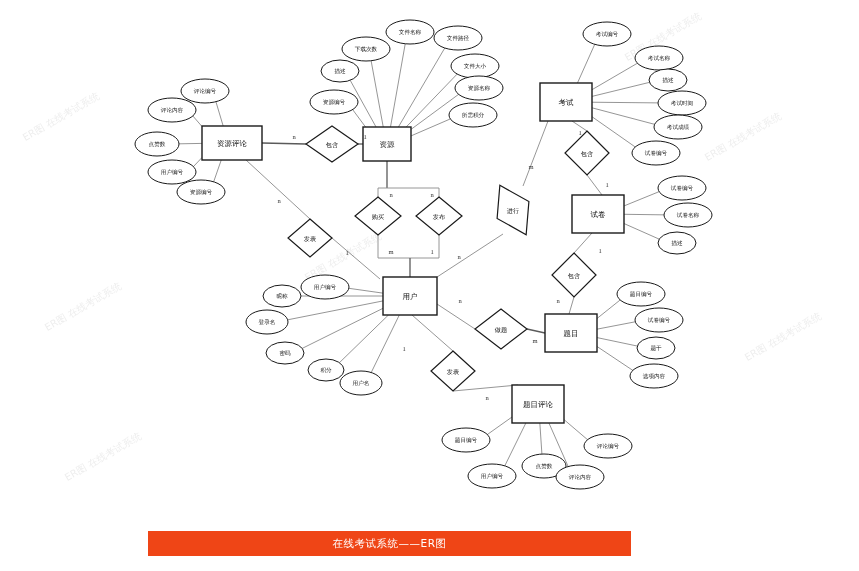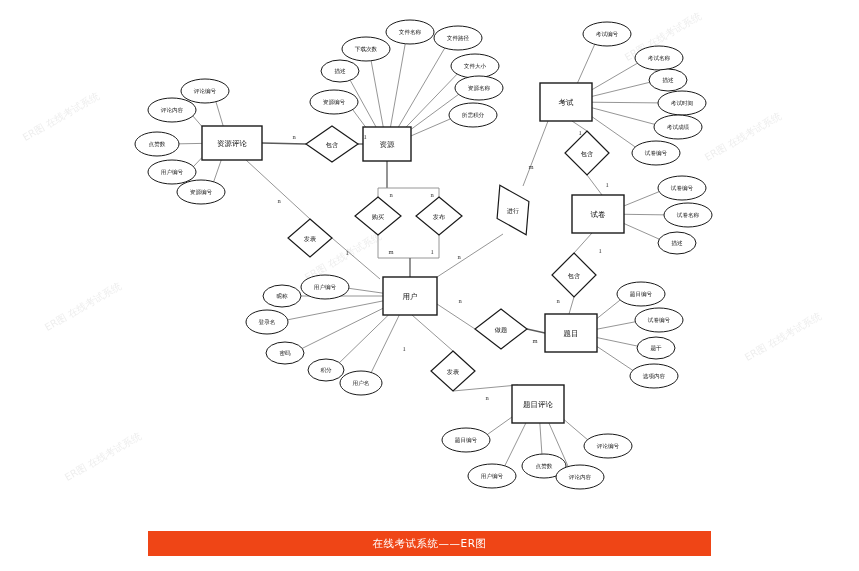--- a/index.html
+++ b/index.html
@@ -72,21 +72,21 @@
     font-family: "DejaVu Sans", "Liberation Sans", sans-serif;
     transform: rotate(-30deg);
     white-space: nowrap;
     pointer-events: none;
     user-select: none;
   }
   #banner {
     position: absolute;
     left: 148px;
     top: 531px;
-    width: 563px;
+    width: 483px;
     height: 25px;
     background: #ef4516;
     color: #ffffff;
     font-size: 10.5px;
     display: flex;
     align-items: center;
     justify-content: center;
     letter-spacing: 0.5px;
   }
 </style>

